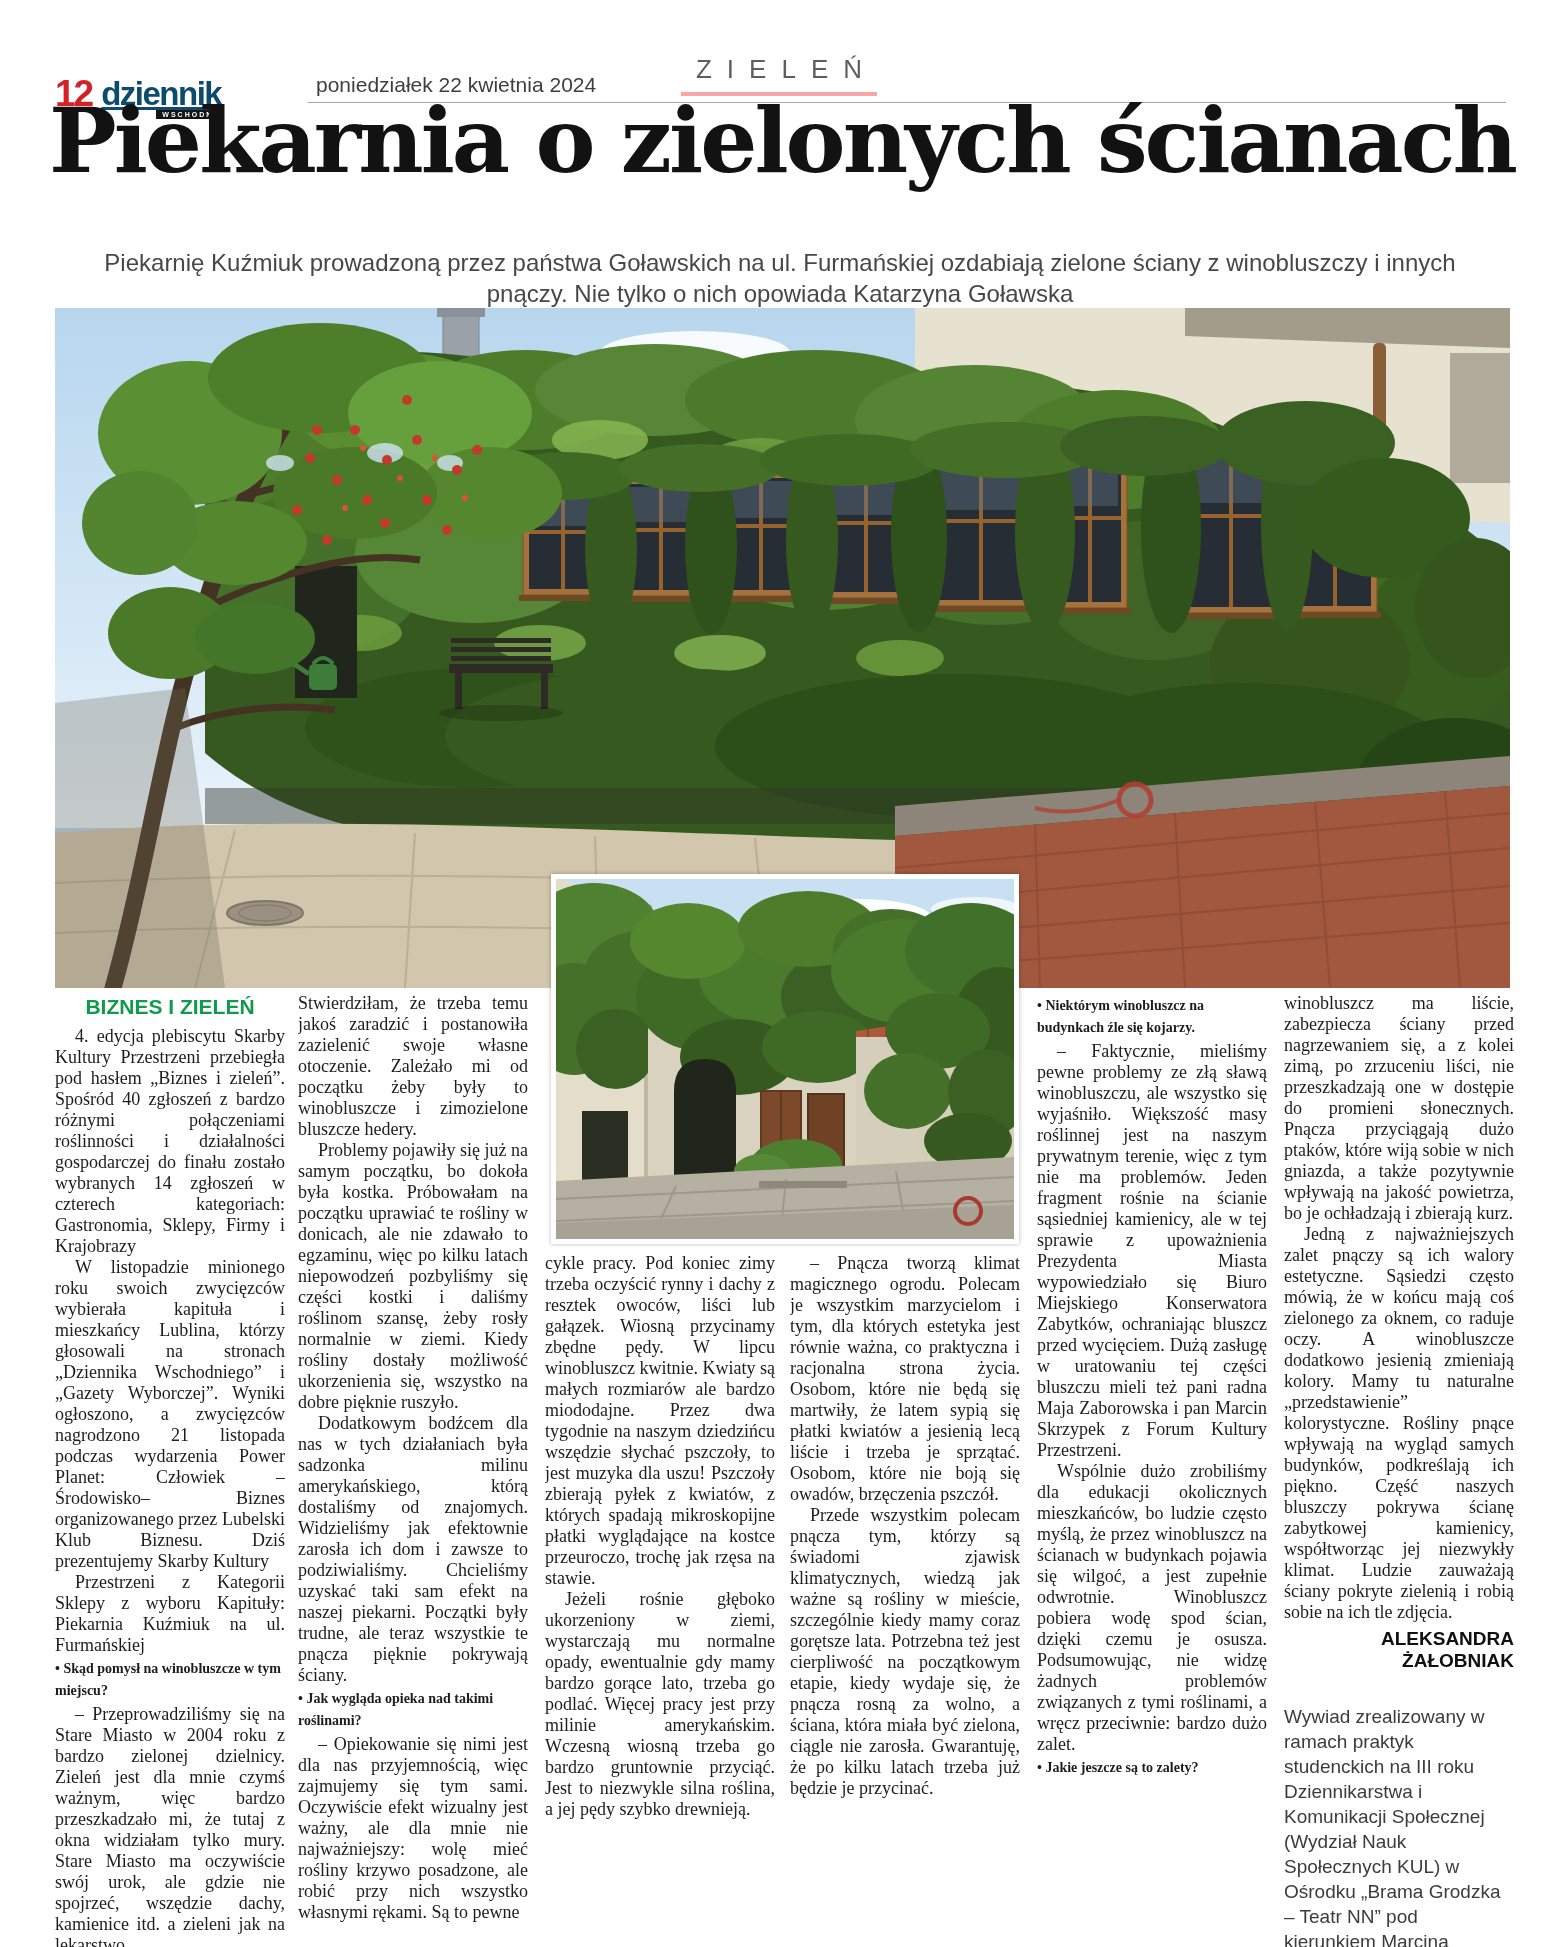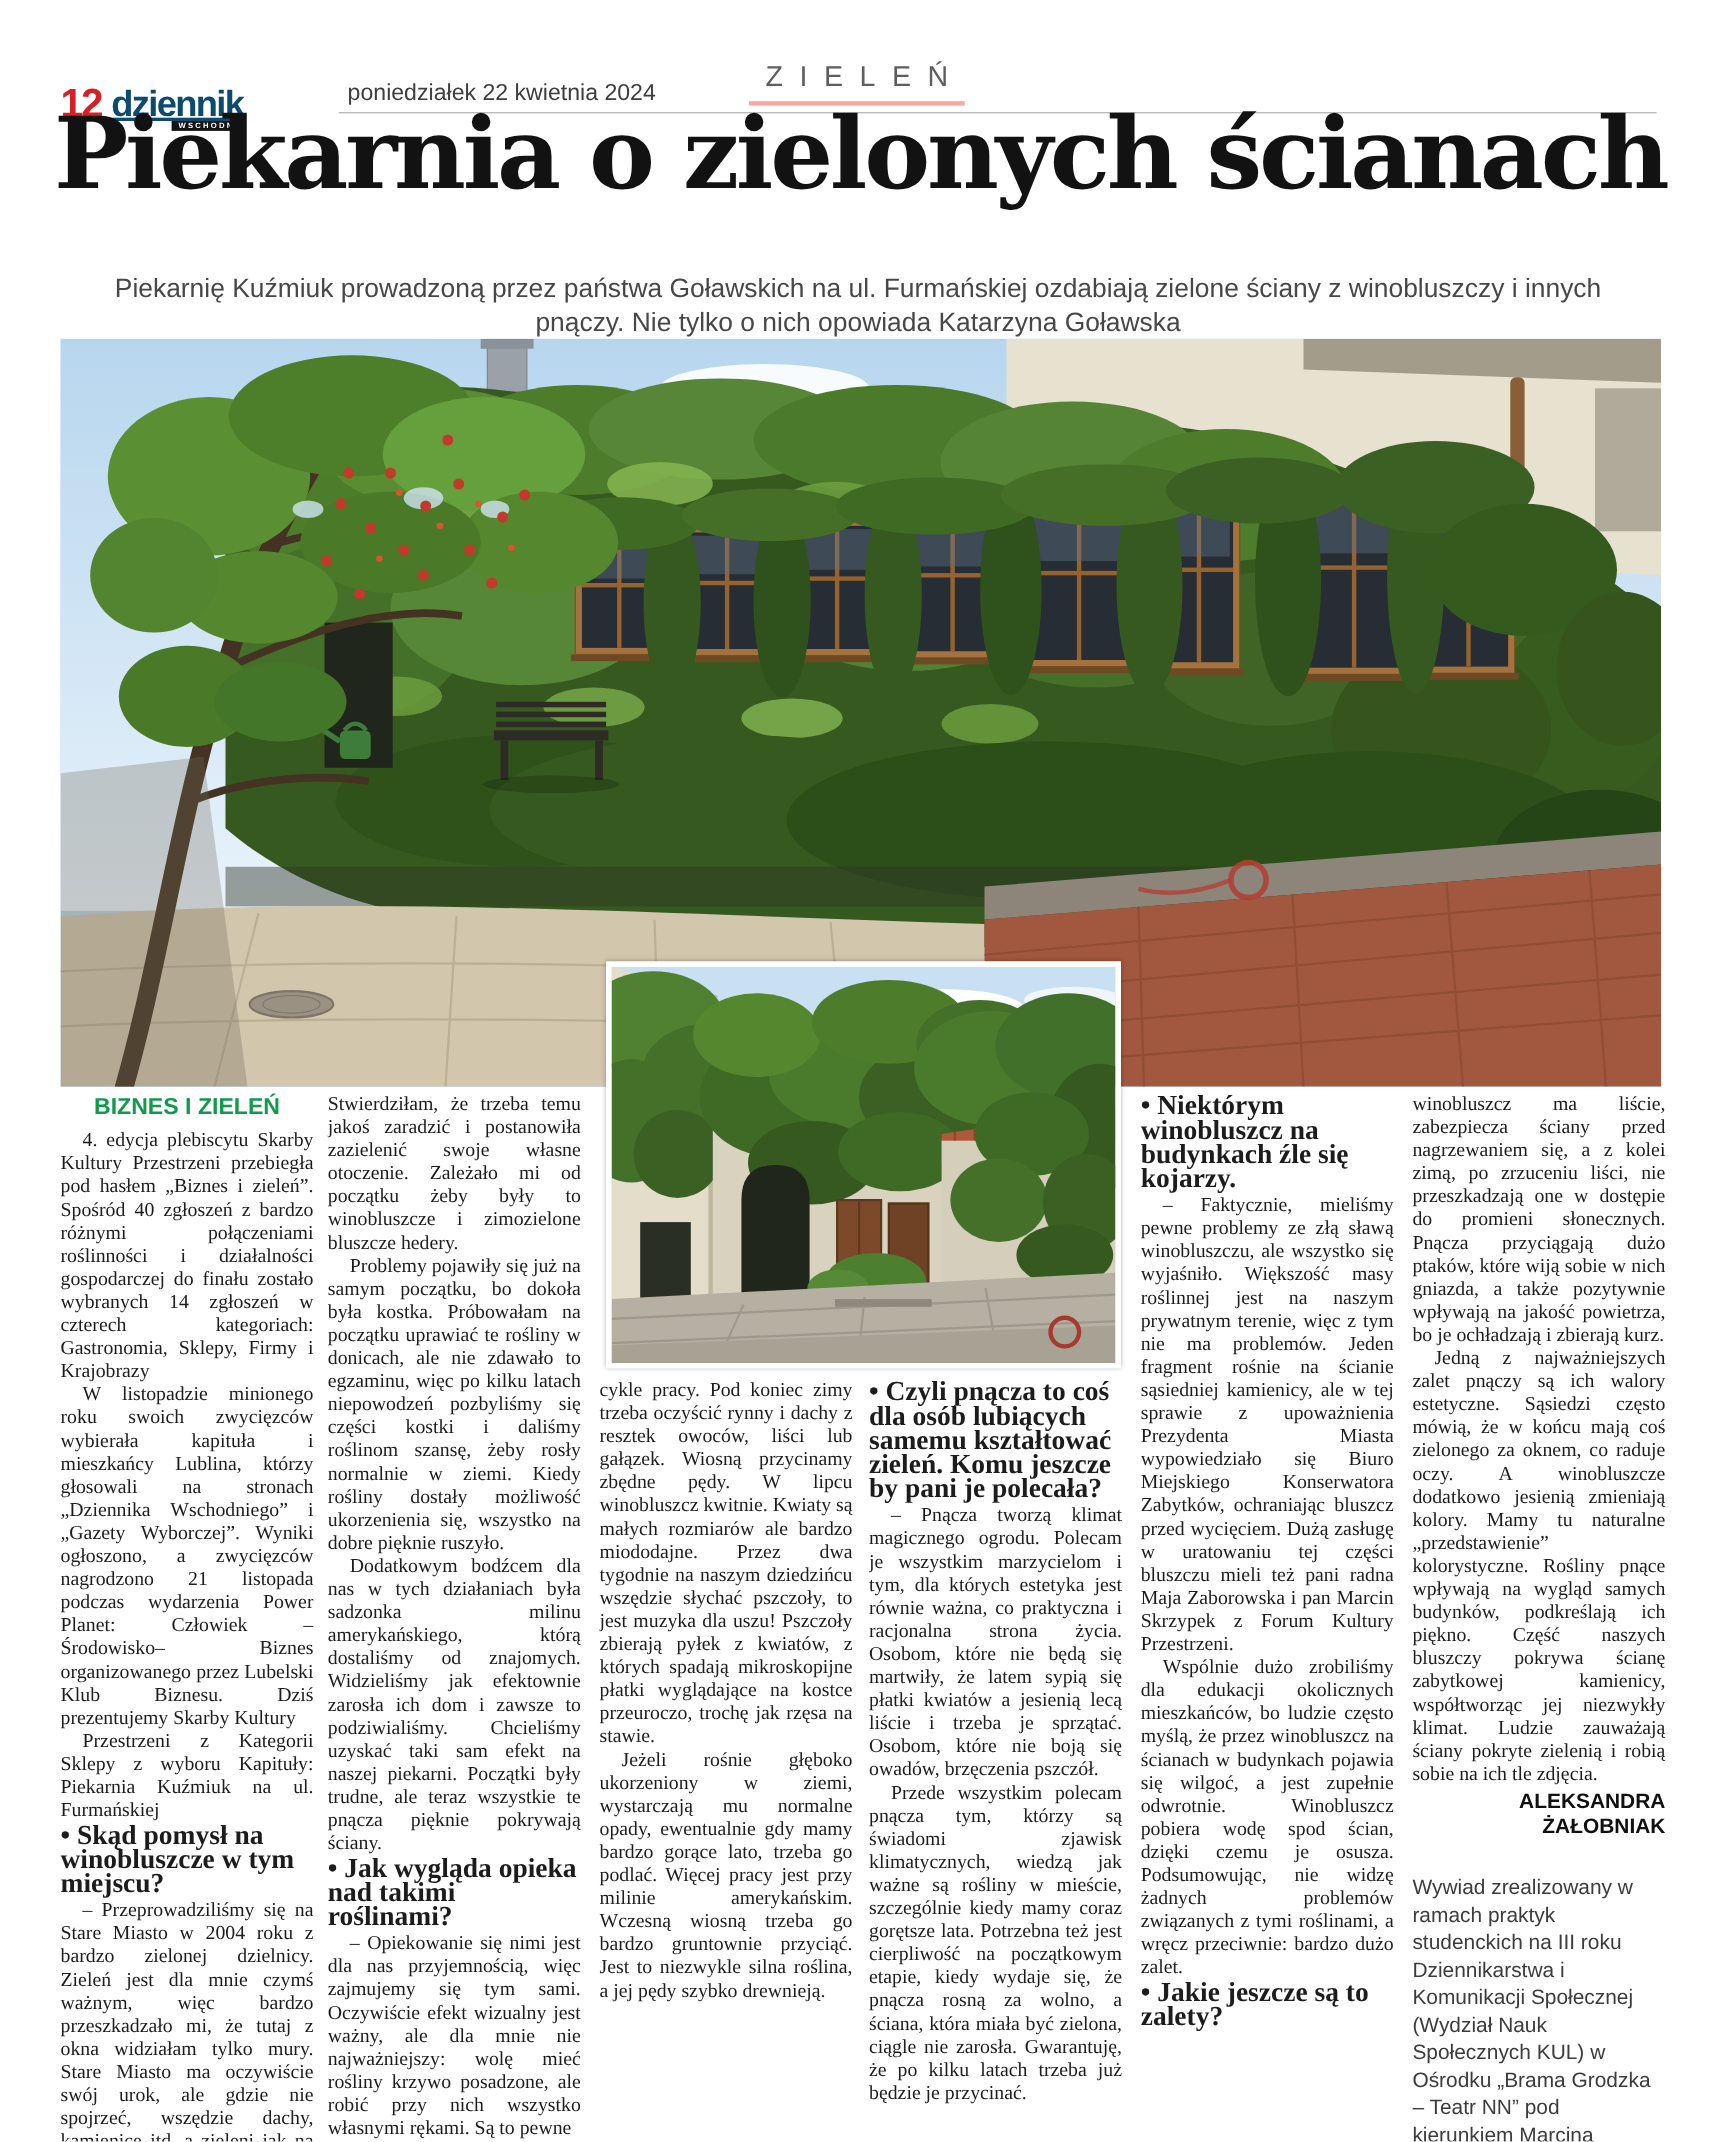--- a/index.html
+++ b/index.html
@@ -34,21 +34,21 @@
   
   .text-columns{position:absolute;left:55px;top:993px;width:1455px;height:954px;}
   .col{position:absolute;top:0;width:230px;height:954px;overflow:hidden;text-align:justify;
        font:18px/21px "Liberation Serif",serif;color:#1c1c1c;}
   .col-1{left:0;}.col-2{left:243px;}.col-3{left:490px;}.col-4{left:735px;}.col-5{left:982px;}.col-6{left:1229px;}
   .col-3,.col-4{padding-top:260px;height:694px;}
 
   .kicker{font:700 21px "Liberation Sans",sans-serif;color:#119a4c;text-align:center;margin:2px 0 7px;}
   .body-p{margin:0;text-indent:20px;}
   .body-p.no-indent{text-indent:0;}
-  .question{margin:2px 0;font-weight:700;text-align:left;font-size:25px;line-height:22px;}
+  .question{margin:2px 0;font-weight:700;text-align:left;font-size:14px;line-height:22px;}
   .pullquote{position:relative;margin:14px 0 6px;padding:4px 0 4px 34px;text-align:left;min-height:112px;}
   .pq-marks i{position:absolute;display:block;width:30px;height:78px;background:#d8d8d8;
               transform:skewX(-13deg);top:20px;}
   .pq-marks i:first-child{left:4px;}
   .pq-marks i:last-child{left:42px;}
   .pq-text{position:relative;font:italic 600 26px/33px "Liberation Sans",sans-serif;color:#13984f;}
   .byline{font:700 19px "Liberation Sans",sans-serif;text-align:right;margin-top:5px;color:#101010;}
   .footnote{margin-top:32px;font:19px/25px "Liberation Sans",sans-serif;color:#3c3c3c;text-align:left;}
 </style>
 </head>
@@ -346,21 +346,20 @@
         <p class="body-p">Problemy pojawiły się już na samym początku, bo dokoła była kostka. Próbowałam na początku uprawiać te rośliny w donicach, ale nie zdawało to egzaminu, więc po kilku latach niepowodzeń pozbyliśmy się części kostki i daliśmy roślinom szansę, żeby rosły normalnie w ziemi. Kiedy rośliny dostały możliwość ukorzenienia się, wszystko na dobre pięknie ruszyło.</p>
         <p class="body-p">Dodatkowym bodźcem dla nas w tych działaniach była sadzonka milinu amerykańskiego, którą dostaliśmy od znajomych. Widzieliśmy jak efektownie zarosła ich dom i zawsze to podziwialiśmy. Chcieliśmy uzyskać taki sam efekt na naszej piekarni. Początki były trudne, ale teraz wszystkie te pnącza pięknie pokrywają ściany.</p>
         <p class="question">• Jak wygląda opieka nad takimi roślinami?</p>
         <p class="body-p">– Opiekowanie się nimi jest dla nas przyjemnością, więc zajmujemy się tym sami. Oczywiście efekt wizualny jest ważny, ale dla mnie nie najważniejszy: wolę mieć rośliny krzywo posadzone, ale robić przy nich wszystko własnymi rękami. Są to pewne</p>
       </div>
       <div class="col col-3">
         <p class="body-p no-indent">cykle pracy. Pod koniec zimy trzeba oczyścić rynny i dachy z resztek owoców, liści lub gałązek. Wiosną przycinamy zbędne pędy. W lipcu winobluszcz kwitnie. Kwiaty są małych rozmiarów ale bardzo miododajne. Przez dwa tygodnie na naszym dziedzińcu wszędzie słychać pszczoły, to jest muzyka dla uszu! Pszczoły zbierają pyłek z kwiatów, z których spadają mikroskopijne płatki wyglądające na kostce przeuroczo, trochę jak rzęsa na stawie.</p>
         <p class="body-p">Jeżeli rośnie głęboko ukorzeniony w ziemi, wystarczają mu normalne opady, ewentualnie gdy mamy bardzo gorące lato, trzeba go podlać. Więcej pracy jest przy milinie amerykańskim. Wczesną wiosną trzeba go bardzo gruntownie przyciąć. Jest to niezwykle silna roślina, a jej pędy szybko drewnieją.</p>
       </div>
       <div class="col col-4">
-        <p class="question">• Czyli pnącza to coś dla osób lubiących samemu kształtować zieleń. Komu jeszcze by pani je polecała?</p>
         <p class="body-p">– Pnącza tworzą klimat magicznego ogrodu. Polecam je wszystkim marzycielom i tym, dla których estetyka jest równie ważna, co praktyczna i racjonalna strona życia. Osobom, które nie będą się martwiły, że latem sypią się płatki kwiatów a jesienią lecą liście i trzeba je sprzątać. Osobom, które nie boją się owadów, brzęczenia pszczół.</p>
         <p class="body-p">Przede wszystkim polecam pnącza tym, którzy są świadomi zjawisk klimatycznych, wiedzą jak ważne są rośliny w mieście, szczególnie kiedy mamy coraz gorętsze lata. Potrzebna też jest cierpliwość na początkowym etapie, kiedy wydaje się, że pnącza rosną za wolno, a ściana, która miała być zielona, ciągle nie zarosła. Gwarantuję, że po kilku latach trzeba już będzie je przycinać.</p>
       </div>
       <div class="col col-5">
         <p class="question">• Niektórym winobluszcz na budynkach źle się kojarzy.</p>
         <p class="body-p">– Faktycznie, mieliśmy pewne problemy ze złą sławą winobluszczu, ale wszystko się wyjaśniło. Większość masy roślinnej jest na naszym prywatnym terenie, więc z tym nie ma problemów. Jeden fragment rośnie na ścianie sąsiedniej kamienicy, ale w tej sprawie z upoważnienia Prezydenta Miasta wypowiedziało się Biuro Miejskiego Konserwatora Zabytków, ochraniając bluszcz przed wycięciem. Dużą zasługę w uratowaniu tej części bluszczu mieli też pani radna Maja Zaborowska i pan Marcin Skrzypek z Forum Kultury Przestrzeni.</p>
         <p class="body-p">Wspólnie dużo zrobiliśmy dla edukacji okolicznych mieszkańców, bo ludzie często myślą, że przez winobluszcz na ścianach w budynkach pojawia się wilgoć, a jest zupełnie odwrotnie. Winobluszcz pobiera wodę spod ścian, dzięki czemu je osusza. Podsumowując, nie widzę żadnych problemów związanych z tymi roślinami, a wręcz przeciwnie: bardzo dużo zalet.</p>
         <p class="question">• Jakie jeszcze są to zalety?</p>
       </div>
       <div class="col col-6">

